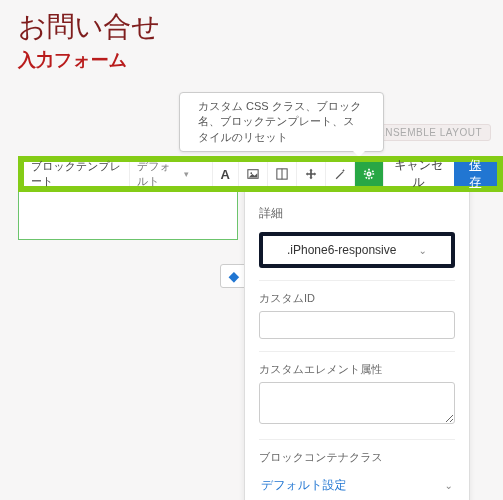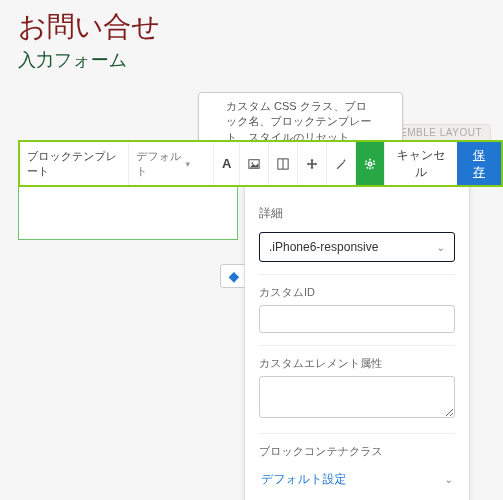--- a/index.html
+++ b/index.html
@@ -14,39 +14,38 @@
       font-size: 13px;
     }
     .page-heading {
       font-size: 28px;
       font-weight: 300;
       color: #7f1d1d;
       padding: 8px 18px 2px;
     }
     .sub-heading {
       font-size: 18px;
-      font-weight: 400;
-      color: #14532d;
+      font-weight: 700;
+      color: #b91c1c;
       padding: 0 18px 8px;
     }
     .tooltip {
       position: absolute;
       top: 92px;
       left: 179px;
       background: #fff;
       border: 1px solid #ccc;
       border-radius: 4px;
-      padding: 6px 27px;
+      padding: 6px 18px;
       font-size: 11px;
       line-height: 1.4;
       width: 205px;
       color: #555;
       z-index: 5;
       box-shadow: 0 1px 3px rgba(0,0,0,0.08);
-      margin-left: 19px;
     }
     .tooltip::after {
       content: "";
       position: absolute;
       bottom: -6px;
       right: 18px;
       border: 6px solid transparent;
       border-top-color: #fff;
       border-bottom: none;
     }
@@ -62,27 +61,27 @@
       border-radius: 3px;
       padding: 2px 8px;
       display: flex;
       align-items: center;
       gap: 4px;
       z-index: 2;
     }
     .layout-badge svg { width: 10px; height: 10px; }
     .toolbar {
       position: absolute;
-      top: 140px;
+      top: 156px;
       left: 18px;
       display: flex;
       align-items: stretch;
       background: #fff;
-      border: 2px solid #84cc16;
-      height: 47px;
+      border: 6px solid #84cc16;
+      height: 36px;
       z-index: 10;
     }
     .toolbar .tb-btn {
       display: flex;
       align-items: center;
       justify-content: center;
       padding: 0 7px;
       border-right: 1px solid #eee;
       font-size: 11px;
       color: #444;
@@ -146,23 +145,23 @@
     }
     .panel .sep {
       border: none;
       border-top: 1px solid #eee;
       margin: 12px 0 4px;
     }
     .panel .select {
       display: flex;
       align-items: center;
       justify-content: space-between;
-      border: 1px solid #0f172a;
-      border-radius: 3px;
-      padding: 7px 9px;
+      border: 4px solid #0f172a;
+      border-radius: 3px;
+      padding: 7px 24px;
       font-size: 12px;
       color: #333;
       cursor: pointer;
       background: #fff;
     }
     .panel .select.plain { border: none; padding: 7px 2px; color: #2176d2; }
     .panel .select .chev { font-size: 10px; color: #888; }
     .panel input[type="text"], .panel textarea {
       width: 100%;
       border: 1px solid #ccc;

